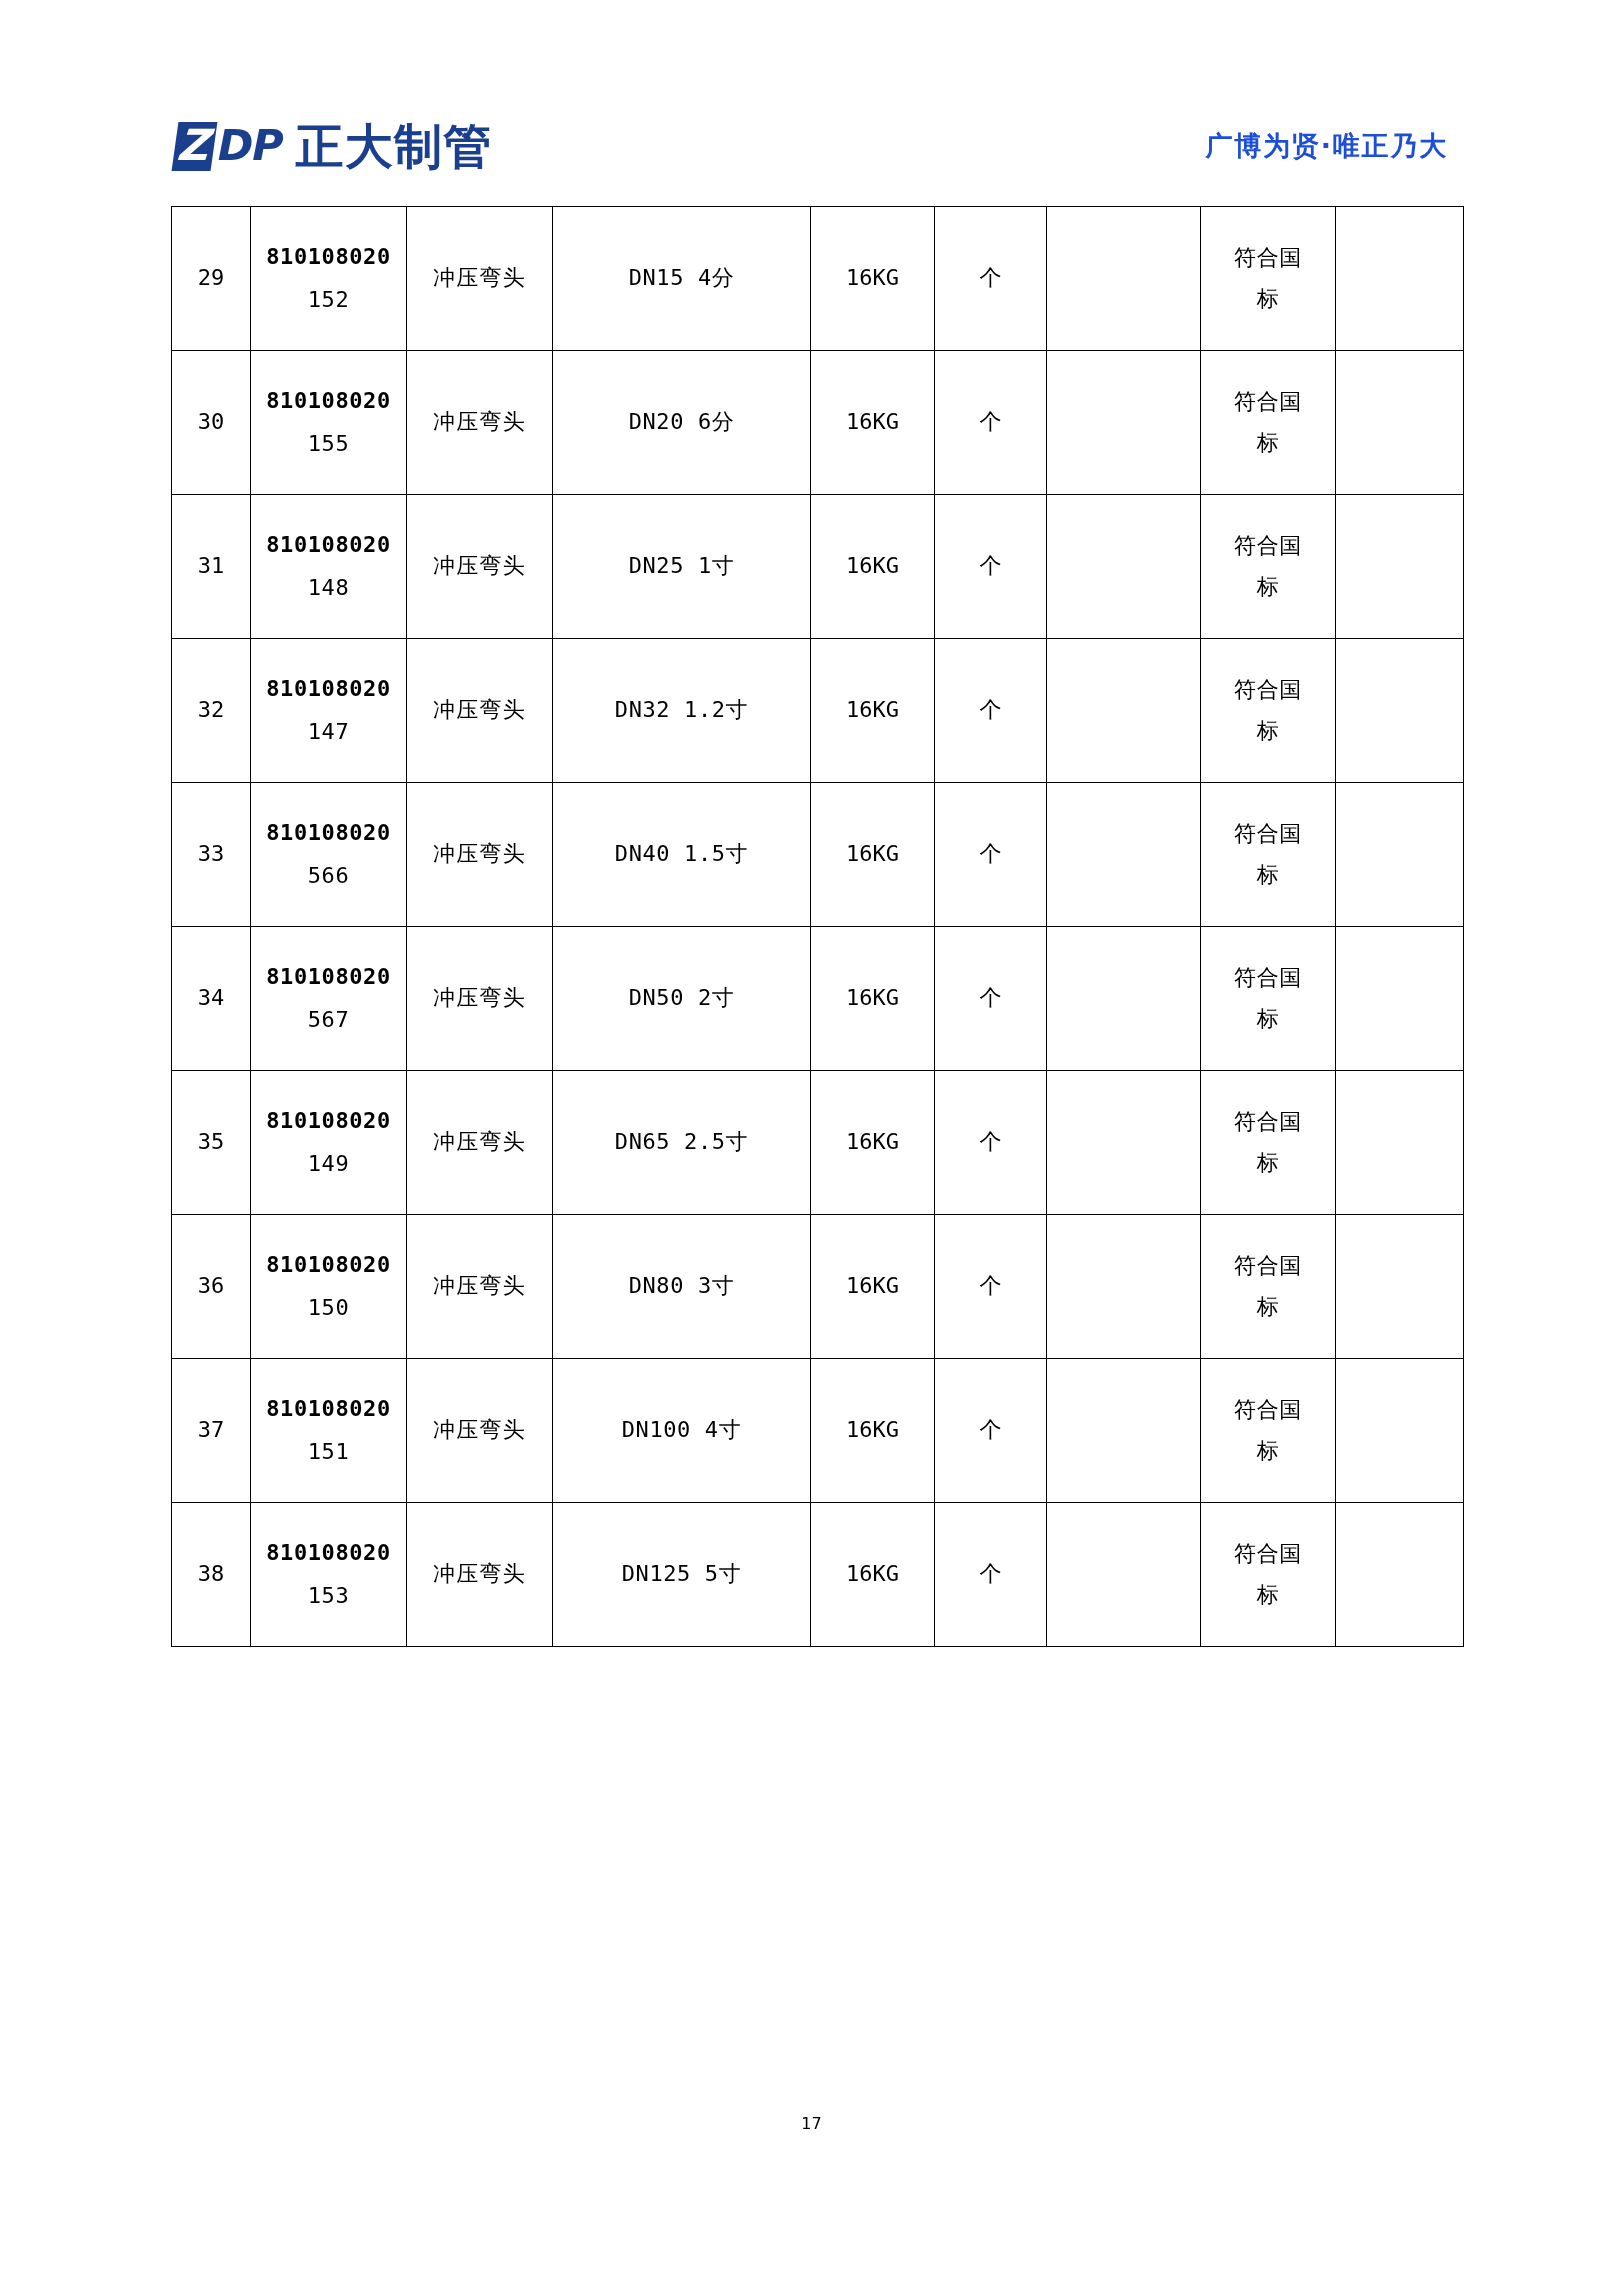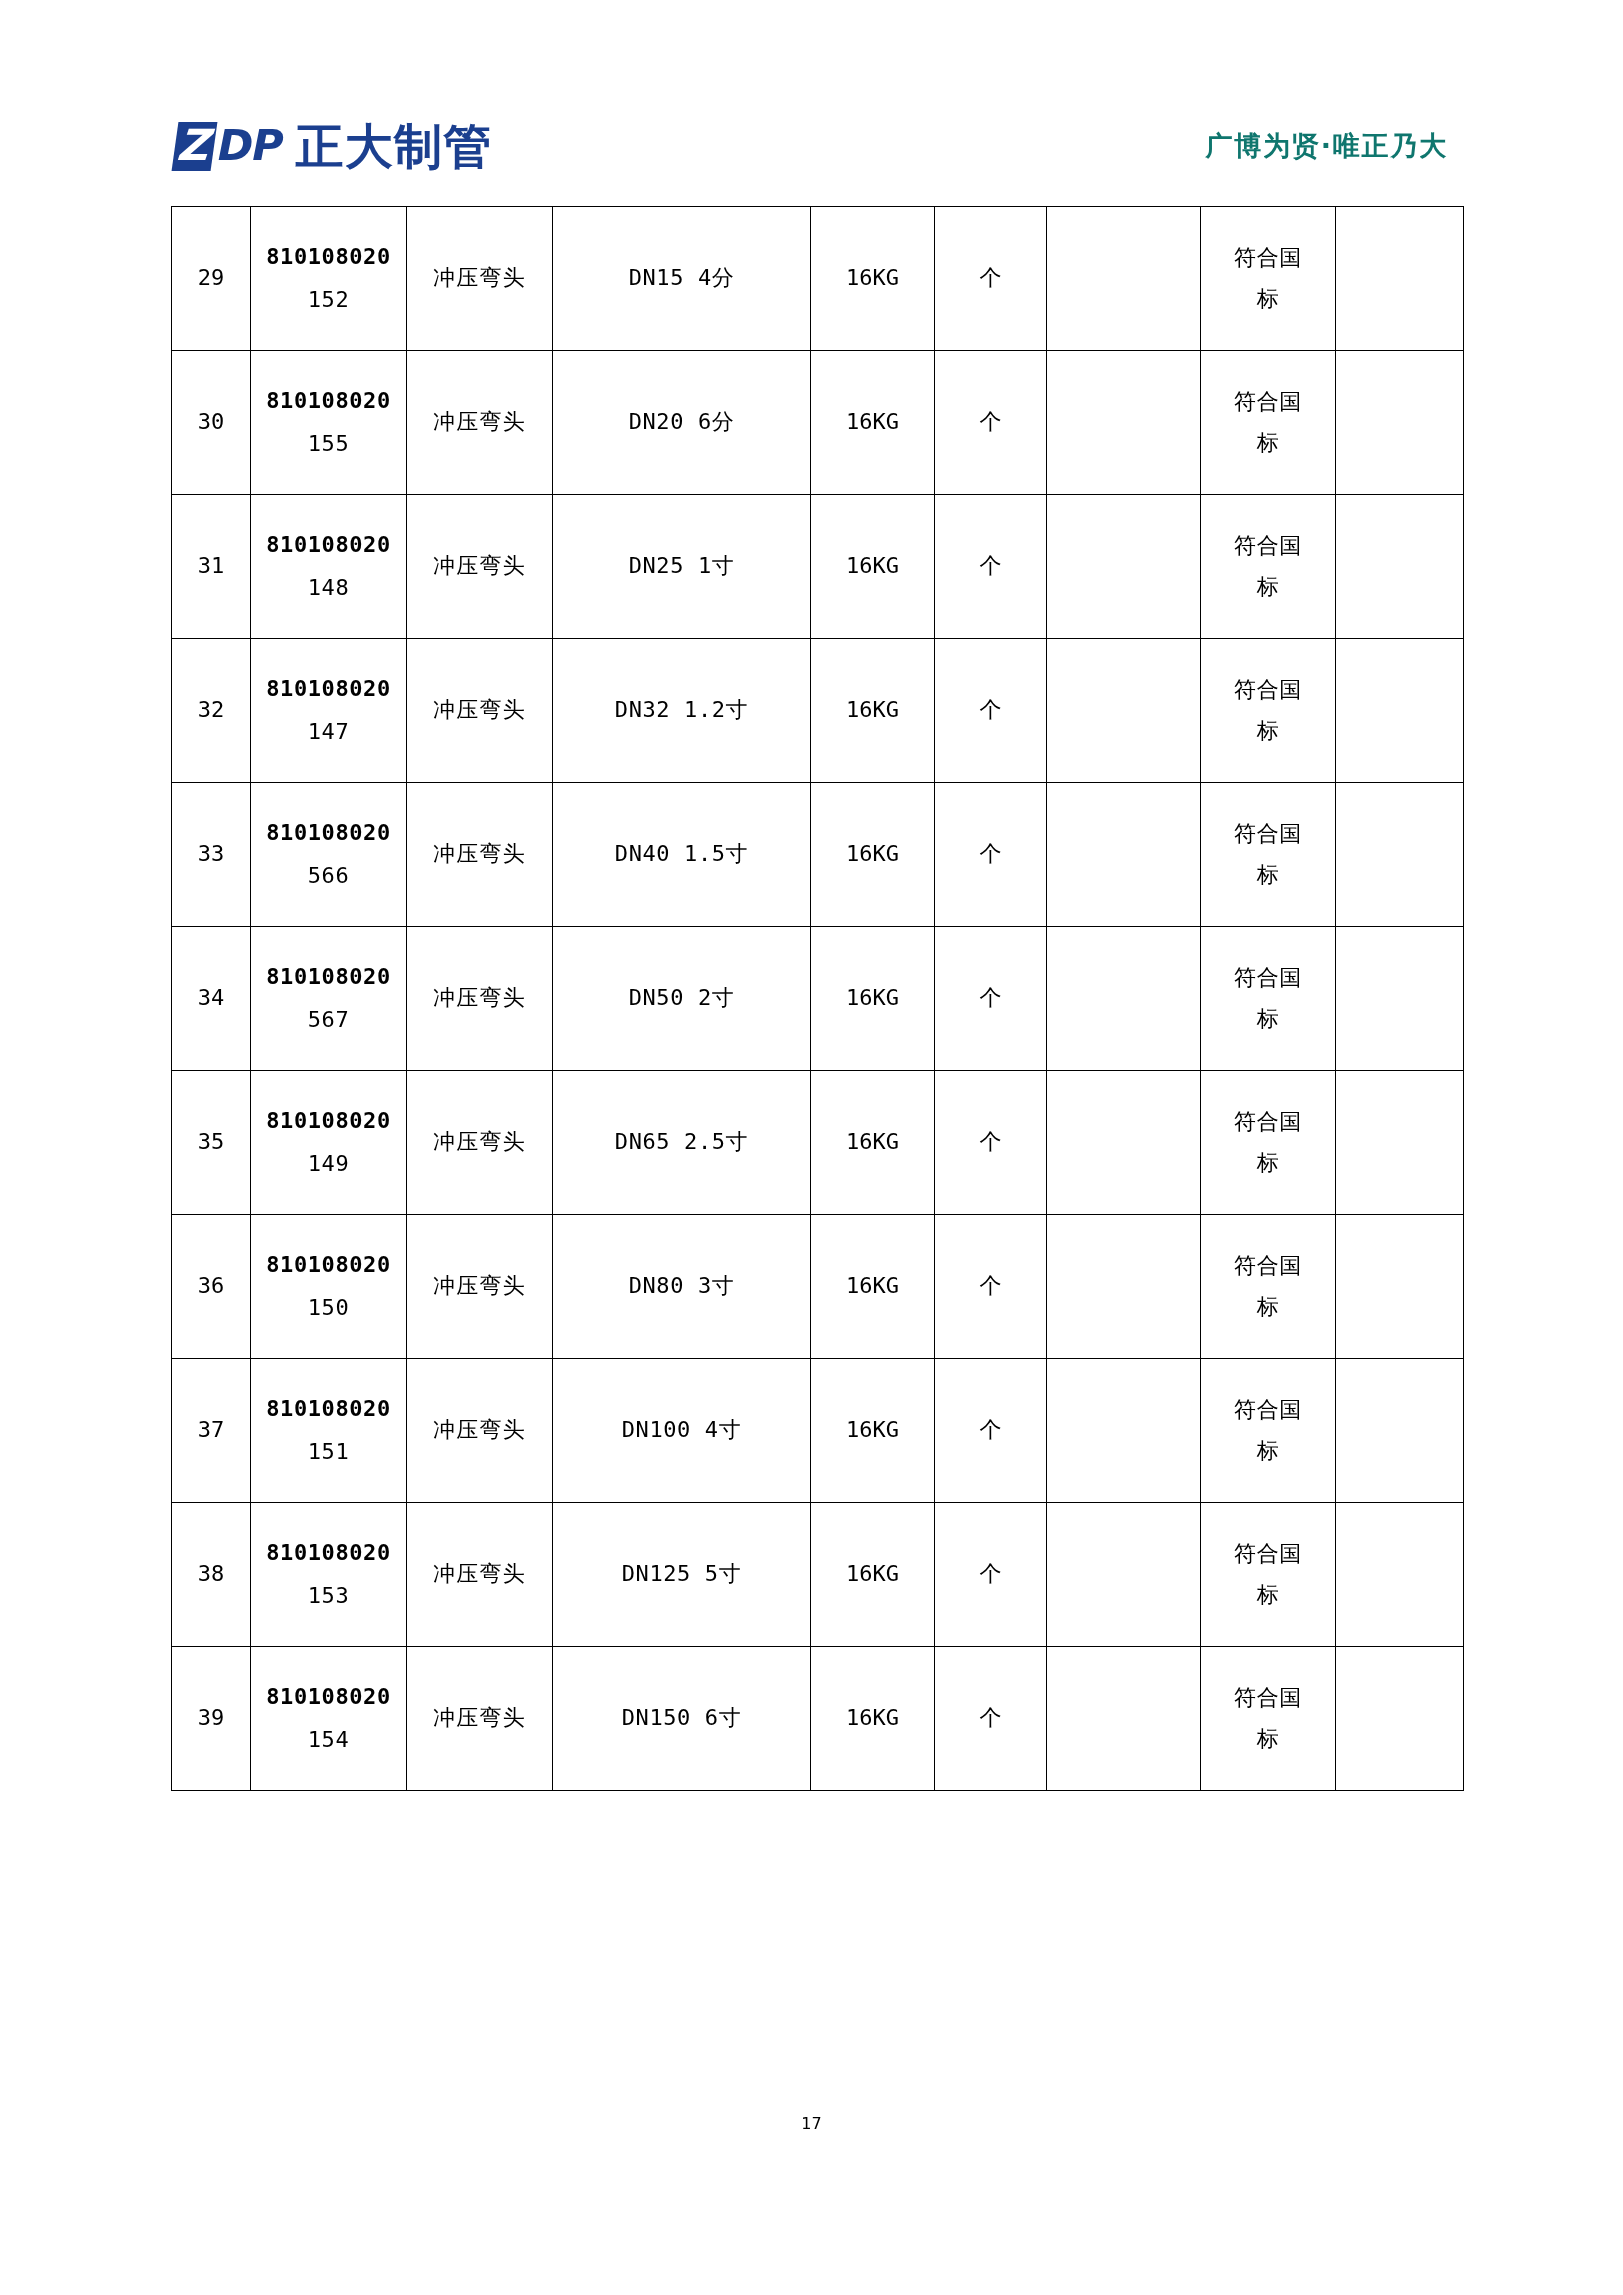--- a/index.html
+++ b/index.html
@@ -63,21 +63,21 @@
     font-weight: 700;
     font-size: 48px;
     color: #1b3f8f;
     letter-spacing: 1.2px;
     line-height: 1;
   }
   .slogan {
     font-family: "DejaVu Sans", sans-serif;
     font-weight: 700;
     font-size: 27px;
-    color: #0f766e;
+    color: #1d4ed8;
     letter-spacing: 1.8px;
     white-space: nowrap;
   }
   
   .table-wrap {
     position: absolute;
     top: 206px;
     left: 171px;
     width: 1284px;
   }
@@ -295,34 +295,20 @@
           </td>
           <td class="col-name">冲压弯头</td>
           <td class="col-spec"><span class="spec-text">DN125 5寸</span></td>
           <td class="col-press">16KG</td>
           <td class="col-unit">个</td>
           <td class="col-qty"></td>
           <td class="col-std"><span class="std-cell">符合国标</span></td>
           <td class="col-remark"></td>
         </tr>
 
-        <tr>
-          <td class="col-idx">39</td>
-          <td class="col-code">
-            <span class="code-line1">810108020</span>
-            <span class="code-line2">154</span>
-          </td>
-          <td class="col-name">冲压弯头</td>
-          <td class="col-spec"><span class="spec-text">DN150 6寸</span></td>
-          <td class="col-press">16KG</td>
-          <td class="col-unit">个</td>
-          <td class="col-qty"></td>
-          <td class="col-std"><span class="std-cell">符合国标</span></td>
-          <td class="col-remark"></td>
-        </tr>
 
       </tbody>
     </table>
   </div>
 
   <div class="page-number">17</div>
 
 </div>
 
 

